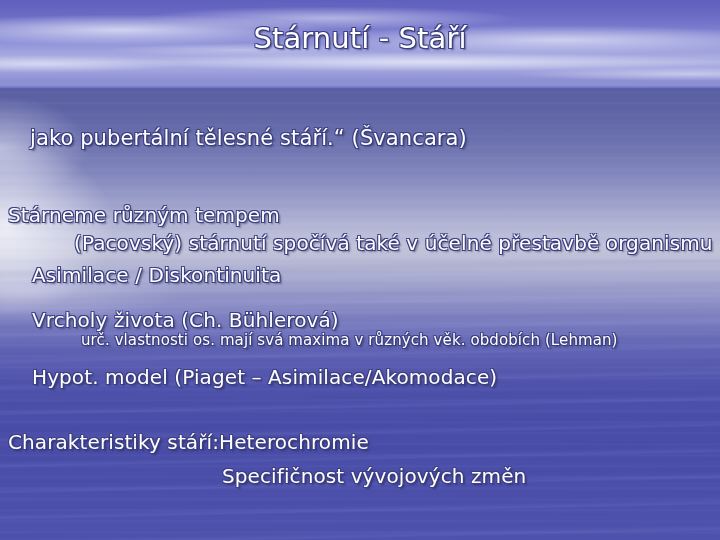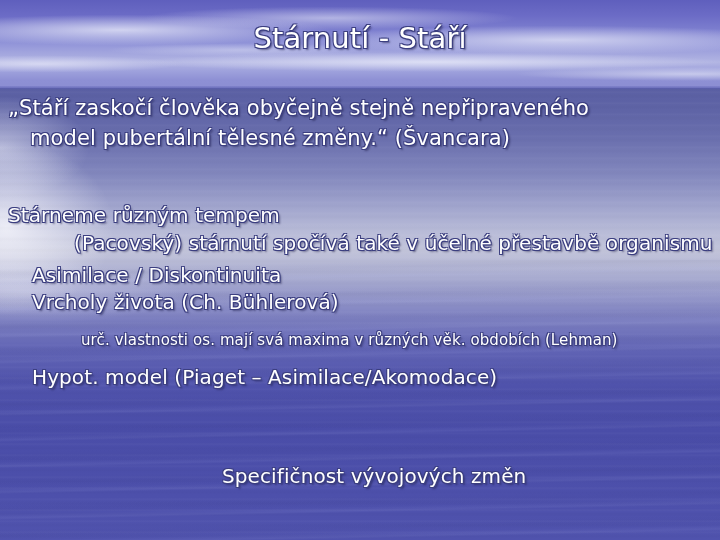--- a/index.html
+++ b/index.html
@@ -156,34 +156,34 @@
   <div class="bg-layer bg-water"></div>
   <div class="bg-layer bg-glare"></div>
   <div class="bg-layer bg-ripples"></div>
   <div class="bg-layer bg-ripples2"></div>
   <div class="bg-layer bg-horizon"></div>
 
   <div class="content">
 
     <div class="txt" id="title">Stárnutí - Stáří</div>
 
-    <div class="txt quote-line" style="top:96px; left:8px;">„Stáří zaskočí člověka obyčejně stejně nepřipraveného</div>
 
-    <div class="txt quote-line" style="top:126px; left:30px;">model pubertální tělesné změny.“ (Švancara)</div>
+    <div class="txt quote-line" style="top:126px; left:30px;">jako pubertální tělesné stáří.“ (Švancara)</div>
 
     <div class="txt body-line" style="top:203px; left:8px;">Stárneme různým tempem</div>
 
     <div class="txt body-line" style="top:231px; left:32px;margin-left:42px;">(Pacovský) stárnutí spočívá také v účelné přestavbě organismu</div>
 
     <div class="txt body-line" style="top:263px; left:32px;">Asimilace / Diskontinuita</div>
 
-    <div class="txt body-line" style="top:290px; left:32px;text-align:center;">Vrcholy života (Ch. Bühlerová)</div>
+    <div class="txt body-line" style="top:308px; left:32px;text-align:center;">Vrcholy života (Ch. Bühlerová)</div>
 
     <div class="txt small-line" style="top:331px; left:81px;">urč. vlastnosti os. mají svá maxima v různých věk. obdobích (Lehman)</div>
 
     <div class="txt body-line" style="top:365px; left:32px;">Hypot. model (Piaget – Asimilace/Akomodace)</div>
 
+    <div class="txt body-line" style="top:430px; left:8px;">Charakteristiky stáří:Heterochromie</div>
 
     <div class="txt body-line" style="top:464px; left:222px;">Specifičnost vývojových změn</div>
 
 
   </div>
 </div>
 
 </body></html>

